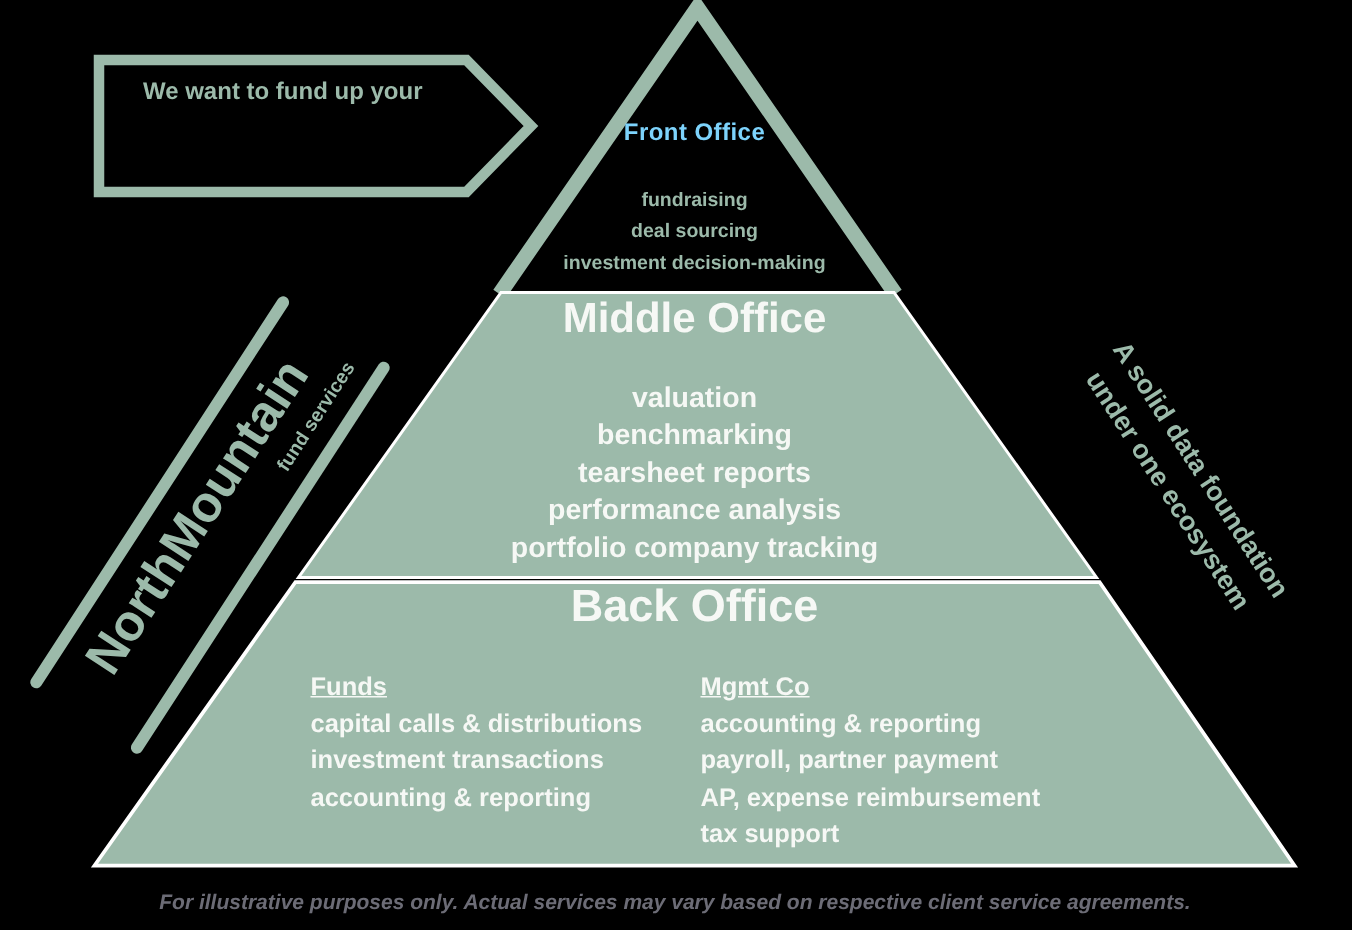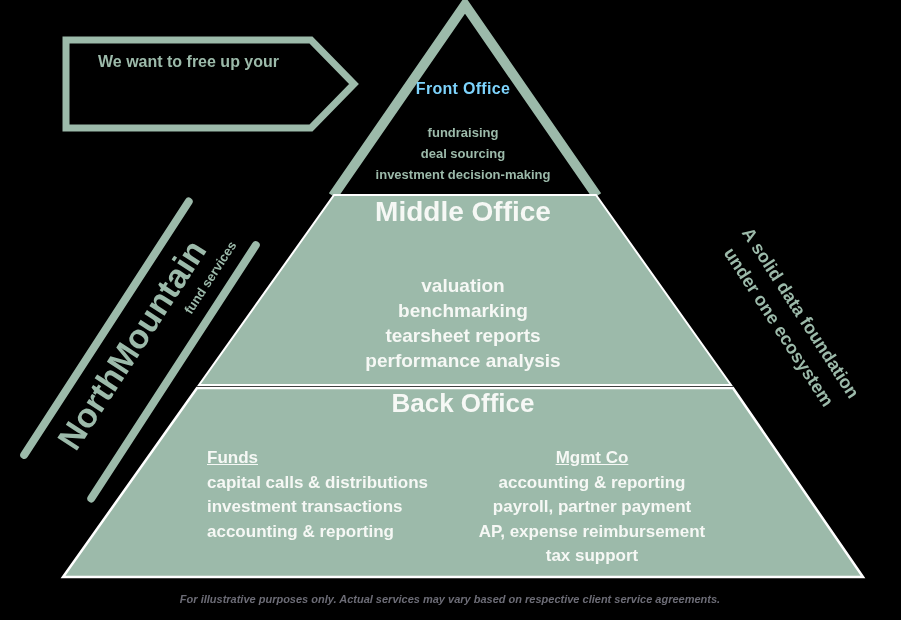--- a/index.html
+++ b/index.html
@@ -12,58 +12,58 @@
   
   .arrow-text{
     left:66px;top:51px;width:245px;height:66px;
     text-align:center;font-size:16px;line-height:22px;color:#9cbaaa;
   }
   
   .front-title{left:363px;top:80px;width:200px;text-align:center;font-size:16px;color:#7dd3fc;letter-spacing:.3px;}
   .front-items{left:328px;top:122px;width:270px;text-align:center;font-size:13px;line-height:21px;color:#9cbaaa;}
   
   .middle-title{left:313px;top:196px;width:300px;text-align:center;font-size:28px;color:#f6f8f5;}
-  .middle-items{left:263px;top:253px;width:400px;text-align:center;font-size:19px;line-height:25px;color:#f6f8f5;margin-top:20px;}
+  .middle-items{left:263px;top:253px;width:400px;text-align:center;font-size:19px;line-height:25px;color:#f6f8f5;}
   
-  .back-title{left:313px;top:388px;width:300px;text-align:center;font-size:26px;color:#f6f8f5;}
+  .back-title{left:313px;top:388px;width:300px;text-align:center;font-size:30px;color:#f6f8f5;}
   .col{top:446px;width:250px;font-size:17px;line-height:24.5px;color:#f6f8f5;}
   .col-funds{left:207px;text-align:left;}
-  .col-mgmt{left:467px;text-align:center;}
+  .col-mgmt{left:467px;text-align:left;}
   .col .heading{text-decoration:underline;}
   .col div{white-space:nowrap;}
   
   .left-brand{left:-45px;top:180px;width:370px;height:340px;display:flex;align-items:center;justify-content:center;}
   .brand-rot{transform:rotate(-57deg);display:flex;flex-direction:column;align-items:center;gap:9px;}
   .brand-bar{width:310px;height:8px;background:#9cbaaa;border-radius:4px;}
   .brand-name{font-size:34px;color:#9cbaaa;white-space:nowrap;line-height:34px;}
   .brand-tagline{font-size:13px;color:#9cbaaa;align-self:flex-end;margin-right:14px;margin-top:-4px;}
   
   .right-note{left:640px;top:170px;width:300px;height:300px;display:flex;align-items:center;justify-content:center;}
   .note-rot{transform:rotate(57deg);text-align:center;font-size:18px;line-height:26px;color:#9cbaaa;white-space:nowrap;}
   
-  .footer{left:50px;top:593px;width:800px;text-align:center;font-size:11px;font-style:italic;color:#6c6c76;}
+  .footer{left:50px;top:593px;width:800px;text-align:center;font-size:14px;font-style:italic;color:#6c6c76;}
 </style>
 </head>
 <body>
 
 <div class="canvas">
 
   <svg class="layer" width="901" height="620" viewBox="0 0 901 620">
 
     <polygon points="66,40 311,40 354,84 311,128 66,128" fill="none" stroke="#9cbaaa" stroke-width="7"></polygon>
 
     <path d="M 333,196 L 465,5 L 597,196" fill="none" stroke="#9cbaaa" stroke-width="10" stroke-linejoin="miter"></path>
 
     <polygon points="334,195 596,195 731,385 199,385" fill="#9cbaaa" stroke="#ffffff" stroke-width="2"></polygon>
 
     <polygon points="197,388 733,388 863,577 63,577" fill="#9cbaaa" stroke="#ffffff" stroke-width="2.5"></polygon>
   </svg>
 
   <div class="abs arrow-text">
-    <div>We want to free up your</div>
+    <div>We want to fund up your</div>
   </div>
 
   <div class="abs left-brand">
     <div class="brand-rot">
       <div class="brand-bar"></div>
       <div class="brand-name">NorthMountain</div>
       <div class="brand-tagline">fund services</div>
       <div class="brand-bar"></div>
     </div>
   </div>
@@ -81,20 +81,21 @@
   <div class="abs front-items">
     <div>fundraising</div>
     <div>deal sourcing</div>
     <div>investment decision-making</div>
   </div>
   <div class="abs middle-items">
     <div>valuation</div>
     <div>benchmarking</div>
     <div>tearsheet reports</div>
     <div>performance analysis</div>
+    <div>portfolio company tracking</div>
   </div>
 
   <div class="abs back-title">Back Office</div>
   <div class="abs col col-funds">
     <div class="heading">Funds</div>
     <div>capital calls &amp; distributions</div>
     <div>investment transactions</div>
     <div>accounting &amp; reporting</div>
   </div>
   <div class="abs col col-mgmt">

